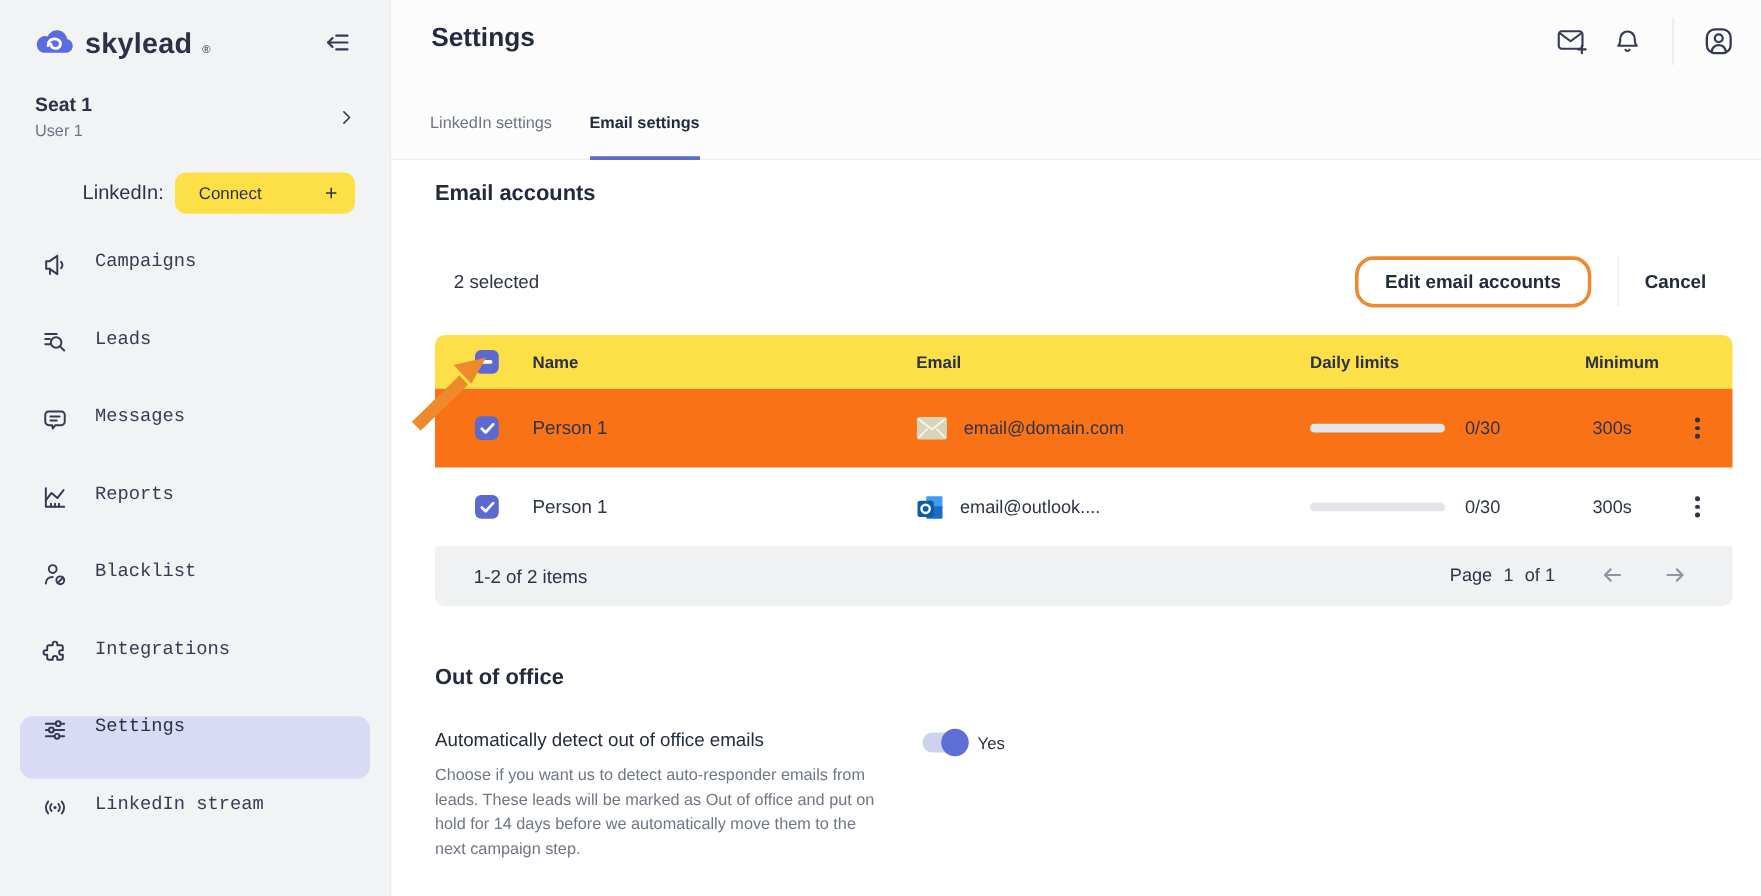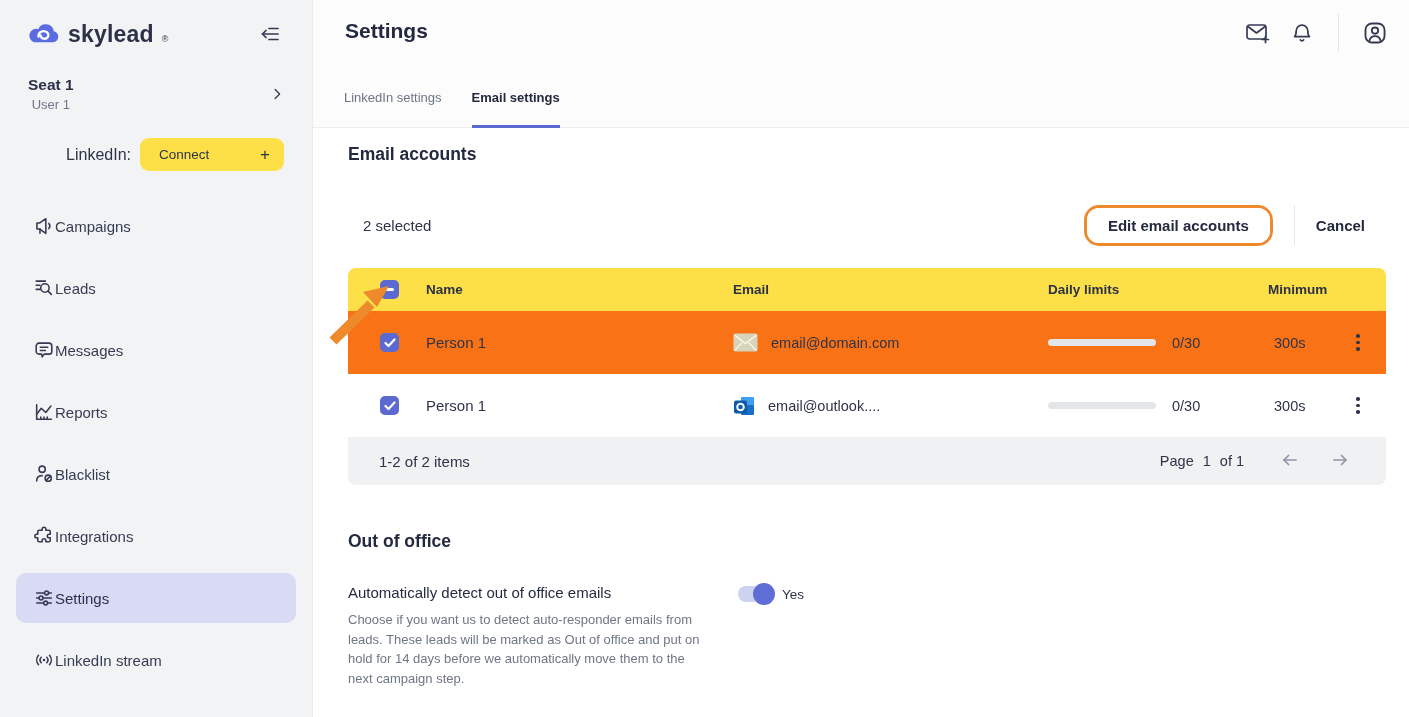--- a/index.html
+++ b/index.html
@@ -8,29 +8,29 @@
   .app { display:flex; width:1409px; height:717px; }
 
   
   .sidebar { width:313px; flex:0 0 313px; background:#f2f3f5; border-right:1px solid #e9ebee; position:relative; }
   .side-top { display:flex; align-items:center; justify-content:space-between; padding:18px 24px 0 26px; }
   .logo { display:flex; align-items:center; gap:7px; }
   .logo-word { font-size:23px; font-weight:800; color:#2b3147; letter-spacing:.2px; }
   .logo-reg { font-size:9px; color:#2b3147; align-self:flex-end; margin:0 0 4px 1px; }
   .icon-btn { background:none; border:none; cursor:pointer; display:flex; align-items:center; justify-content:center; padding:4px; }
   svg.stroke { fill:none; stroke:#343a52; stroke-width:1.7; stroke-linecap:round; stroke-linejoin:round; }
-  .seat-row { margin:26px 26px 8px 28px; display:flex; align-items:center; justify-content:space-between; cursor:pointer;text-align:center; }
+  .seat-row { margin:26px 26px 8px 28px; display:flex; align-items:center; justify-content:space-between; cursor:pointer; }
   .seat-title { font-size:15.5px; font-weight:700; color:#2b3147; }
   .seat-sub { font-size:13px; color:#6f7687; margin-top:3px; }
   .li-row { margin:26px 28px 0 0; display:flex; align-items:center; justify-content:flex-end; gap:9px; }
   .li-label { font-size:16px; color:#2e3448; }
   .connect-btn { width:144px; height:33px; background:#fde047; border:none; border-radius:9px; display:flex; align-items:center; justify-content:space-between; padding:0 14px 0 19px; font-size:13.5px; color:#2e3448; cursor:pointer; font-family:inherit; }
   .connect-plus { font-size:17px; color:#2e3448; }
   .nav { margin-top:30px; }
-  .nav-item { height:50px; margin:0 16px 12px 16px; border-radius:10px; display:flex; align-items:center; padding-left:17px; cursor:pointer; }
+  .nav-item { height:50px; margin:0 16px 12px 16px; border-radius:10px; display:flex; padding-left:17px; gap:21px; cursor:pointer;font-family:Liberation Mono, monospace; }
   .nav-item .nicon { width:22px; height:22px; display:flex; align-items:center; justify-content:center; }
   .nav-label { font-size:15px; color:#363c52; }
   .nav-item.active { background:#d9dbf4; }
   .nav-item.active .nav-label { color:#2b3147; }
 
   
   .main { flex:1; display:flex; flex-direction:column; background:#fff; }
   .topbar { height:128px; position:relative; background:#fcfcfd; border-bottom:1px solid #eceef1; }
   .page-title { position:absolute; top:19px; left:32px; font-size:21px; font-weight:700; color:#23293e; }
   .tabs { position:absolute; bottom:-1px; left:31px; display:flex; gap:30px; }

